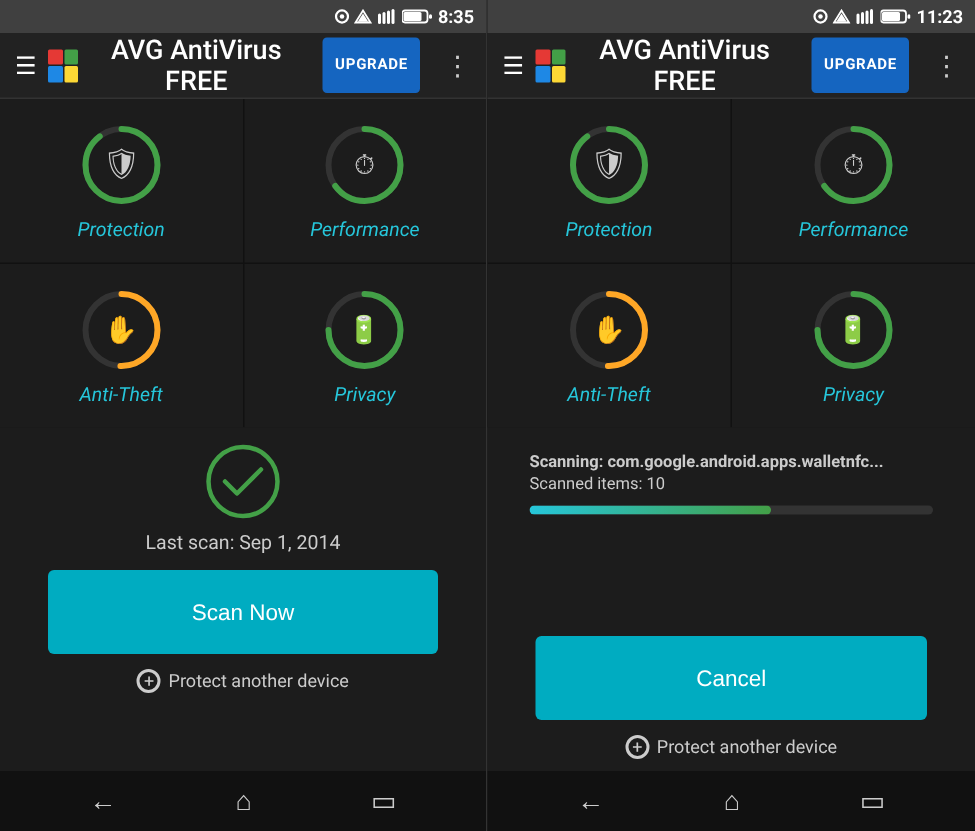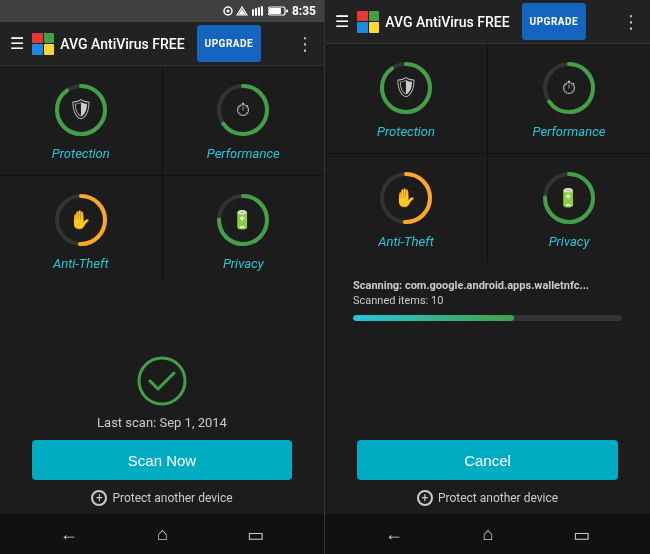--- a/index.html
+++ b/index.html
@@ -71,21 +71,21 @@
       grid-template-columns: 1fr 1fr;
       gap: 1px;
     }
     .logo-sq { border-radius: 1px; }
     .logo-sq.red { background: #e53935; }
     .logo-sq.green { background: #43a047; }
     .logo-sq.blue { background: #1e88e5; }
     .logo-sq.yellow { background: #fdd835; }
     .app-title {
       color: #fff;
-      font-size: 14px;
+      font-size: 18px;
       font-weight: 500;
       text-align: center;
     }
     .upgrade-btn {
       background: #1565c0;
       color: #fff;
       font-size: 10px;
       font-weight: bold;
       padding: 13px 8px;
       border-radius: 3px;
@@ -130,21 +130,21 @@
       width: 56px;
       height: 56px;
     }
 
     
     .bottom-section {
       flex: 1;
       display: flex;
       flex-direction: column;
       align-items: center;
-      justify-content: flex-end;
+      justify-content: flex-start;
       padding: 10px 20px 0;
       background: #1c1c1c;
     }
     .scan-status-area {
       display: flex;
       flex-direction: column;
       align-items: center;
       gap: 8px;
       margin-bottom: 10px;
     }
@@ -183,21 +183,21 @@
     }
     .progress-bar-fill {
       height: 100%;
       border-radius: 3px;
       background: linear-gradient(to right, #26c6da, #43a047);
     }
 
     
     .action-btn {
       width: calc(100% - 24px);
-      height: 40px;
+      height: 56px;
       border-radius: 4px;
       background: #00acc1;
       color: #fff;
       font-size: 15px;
       font-weight: 500;
       border: none;
       cursor: pointer;
       display: flex;
       align-items: center;
       justify-content: center;
@@ -353,20 +353,44 @@
 
   <div class="nav-bar">
     <span class="nav-btn">←</span>
     <span class="nav-btn">⌂</span>
     <span class="nav-btn">▭</span>
   </div>
 </div>
 
 <div class="phone-screen" style="border-right:none;">
 
+  <div class="status-bar">
+    <span class="icons">
+      <svg width="10" height="10" viewBox="0 0 10 10">
+          <circle cx="5" cy="5" r="4" fill="none" stroke="#fff" stroke-width="1.5"></circle>
+          <circle cx="5" cy="5" r="1.5" fill="#fff"></circle>
+        </svg>
+      <svg width="12" height="10" viewBox="0 0 12 10">
+          <path d="M6 1 L11 9 H1 Z" fill="none" stroke="#fff" stroke-width="1.2"></path>
+          <path d="M6 3 L9.5 8.5 H2.5 Z" fill="#fff"></path>
+        </svg>
+      <svg width="14" height="10" viewBox="0 0 14 10">
+          <rect x="1" y="3" width="2" height="7" fill="#fff" rx="1"></rect>
+          <rect x="4" y="2" width="2" height="8" fill="#fff" rx="1"></rect>
+          <rect x="7" y="1" width="2" height="9" fill="#fff" rx="1"></rect>
+          <rect x="10" y="0" width="2" height="10" fill="#fff" rx="1"></rect>
+        </svg>
+      <svg width="20" height="10" viewBox="0 0 20 10">
+          <rect x="0" y="1" width="17" height="8" rx="2" fill="none" stroke="#fff" stroke-width="1.2"></rect>
+          <rect x="1" y="2" width="12" height="6" rx="1" fill="#fff"></rect>
+          <rect x="18" y="3.5" width="2" height="3" rx="1" fill="#fff"></rect>
+        </svg>
+    </span>
+    <span class="time">11:23</span>
+  </div>
 
   <div class="app-bar">
     <span class="menu-icon">☰</span>
     <div class="avg-logo">
       <div class="avg-logo-box">
         <div class="logo-sq red"></div>
         <div class="logo-sq green"></div>
         <div class="logo-sq blue"></div>
         <div class="logo-sq yellow"></div>
       </div>

